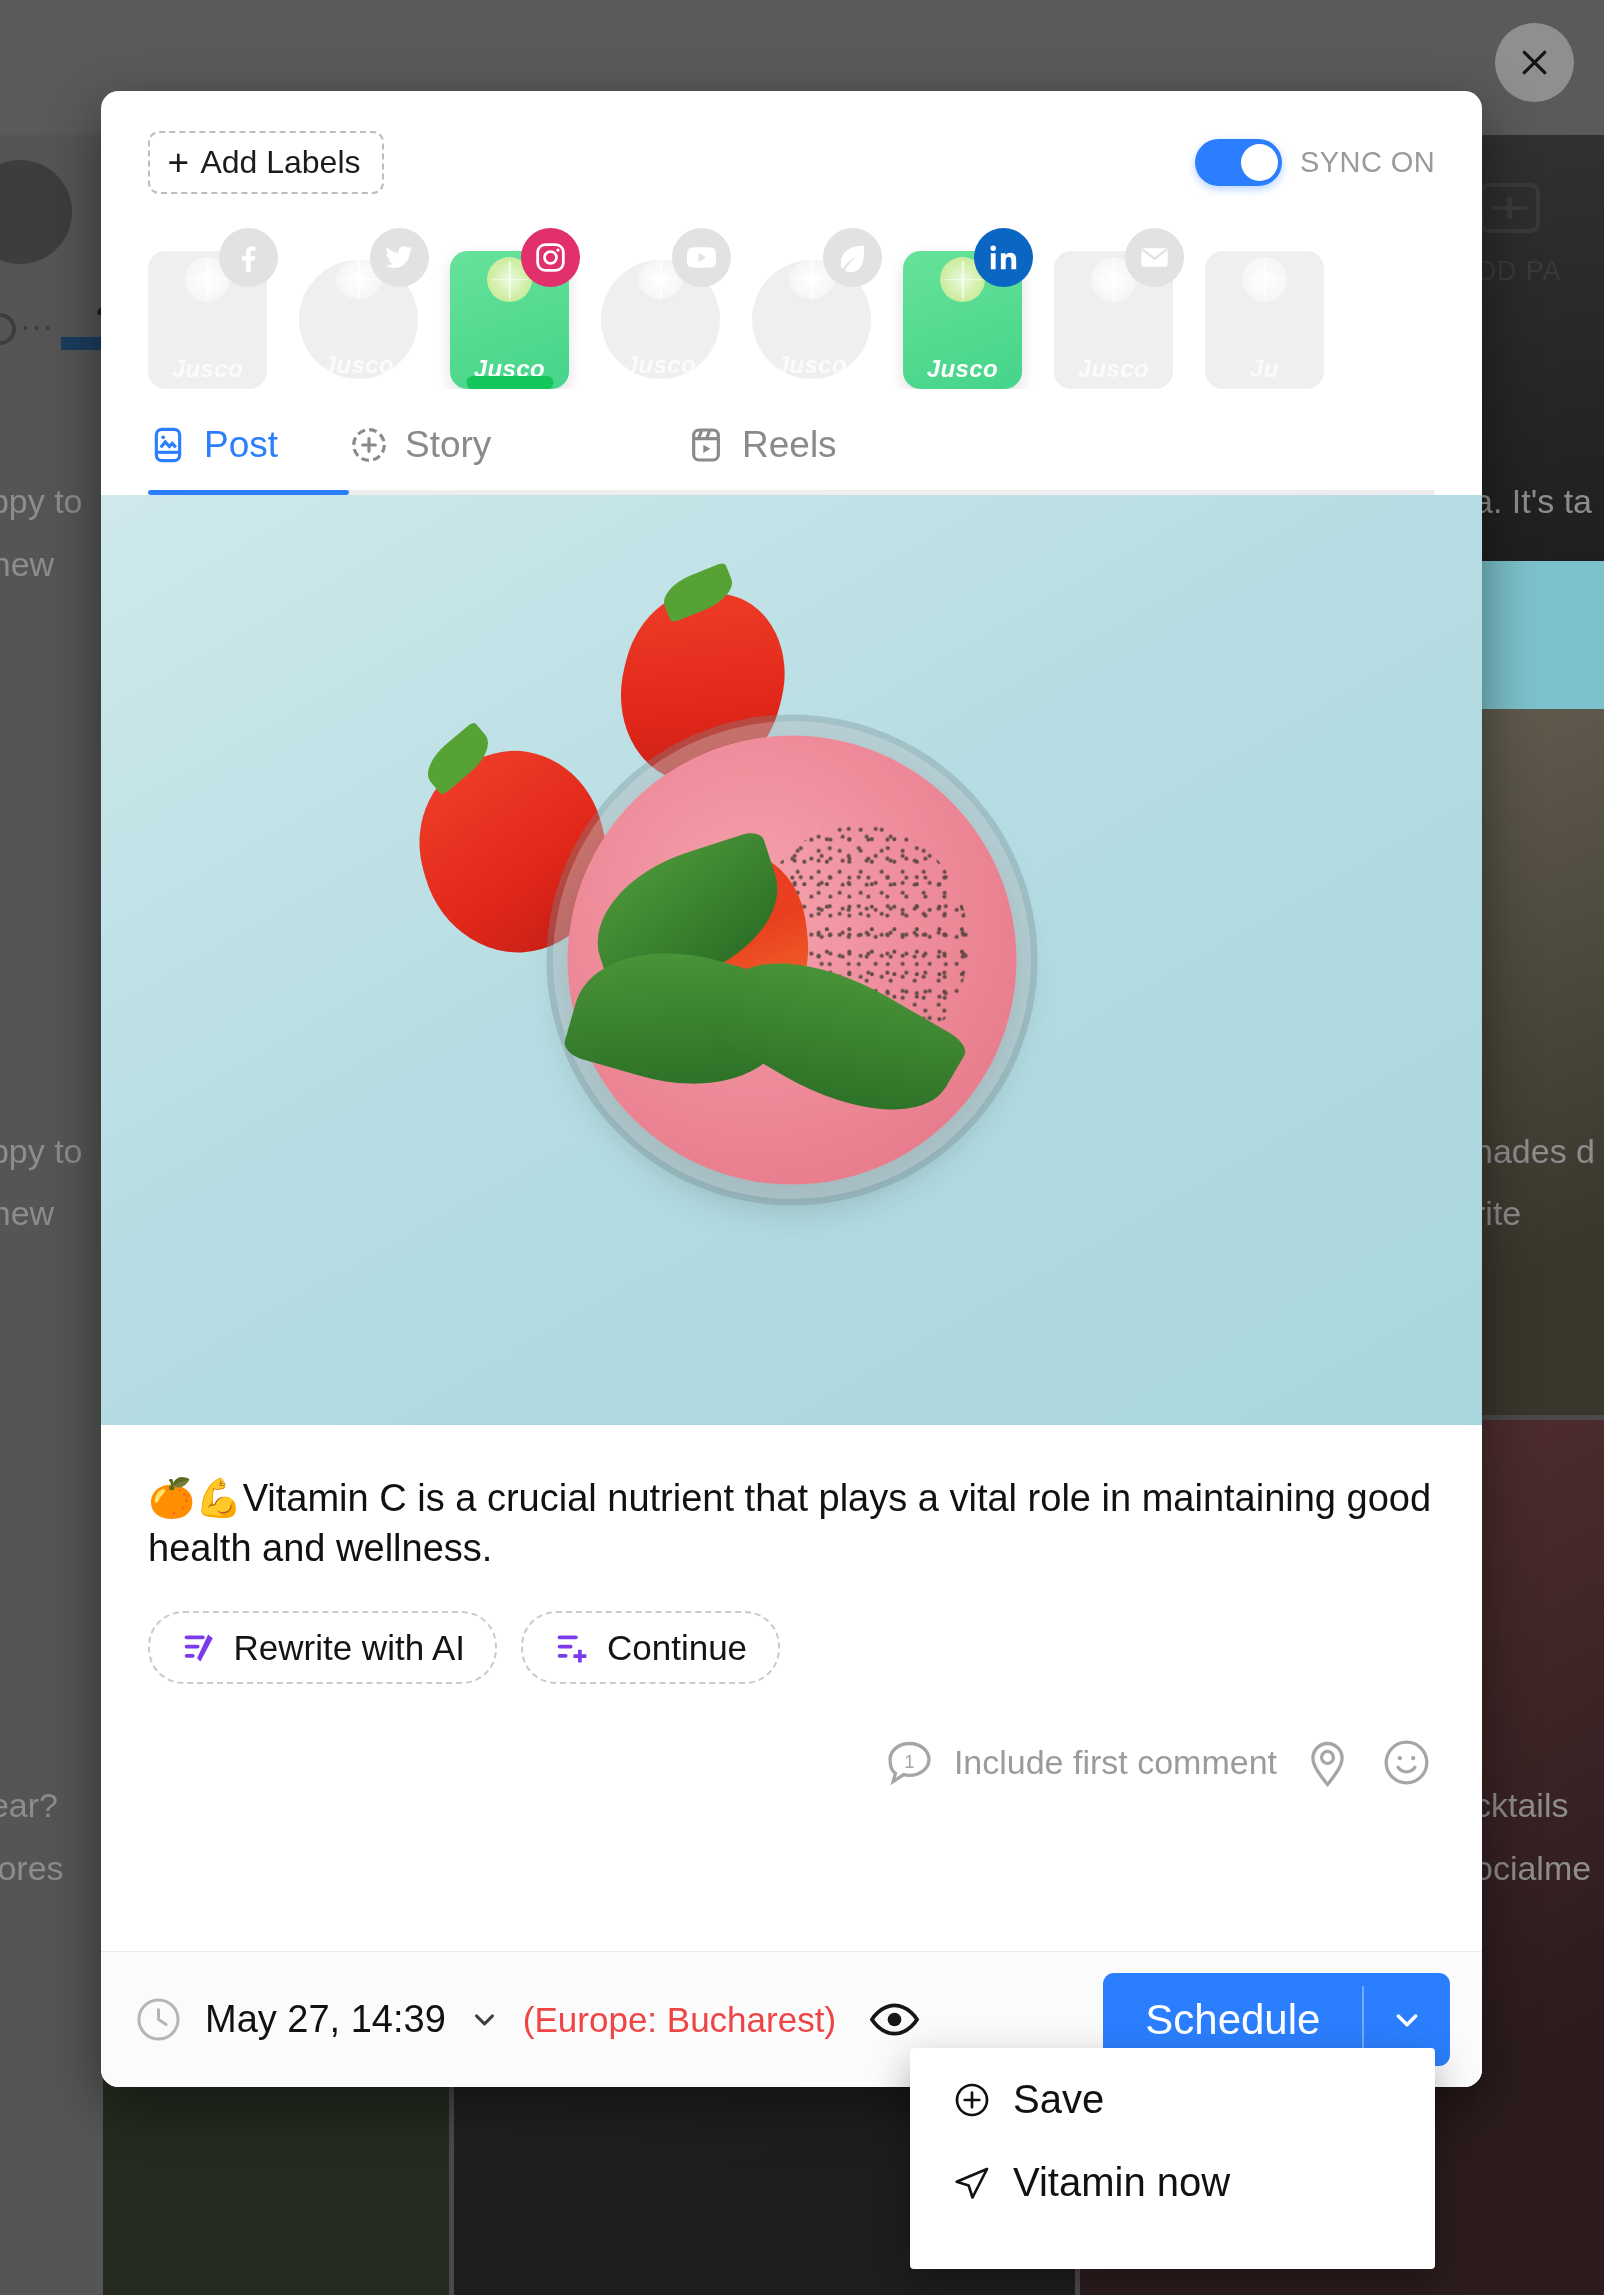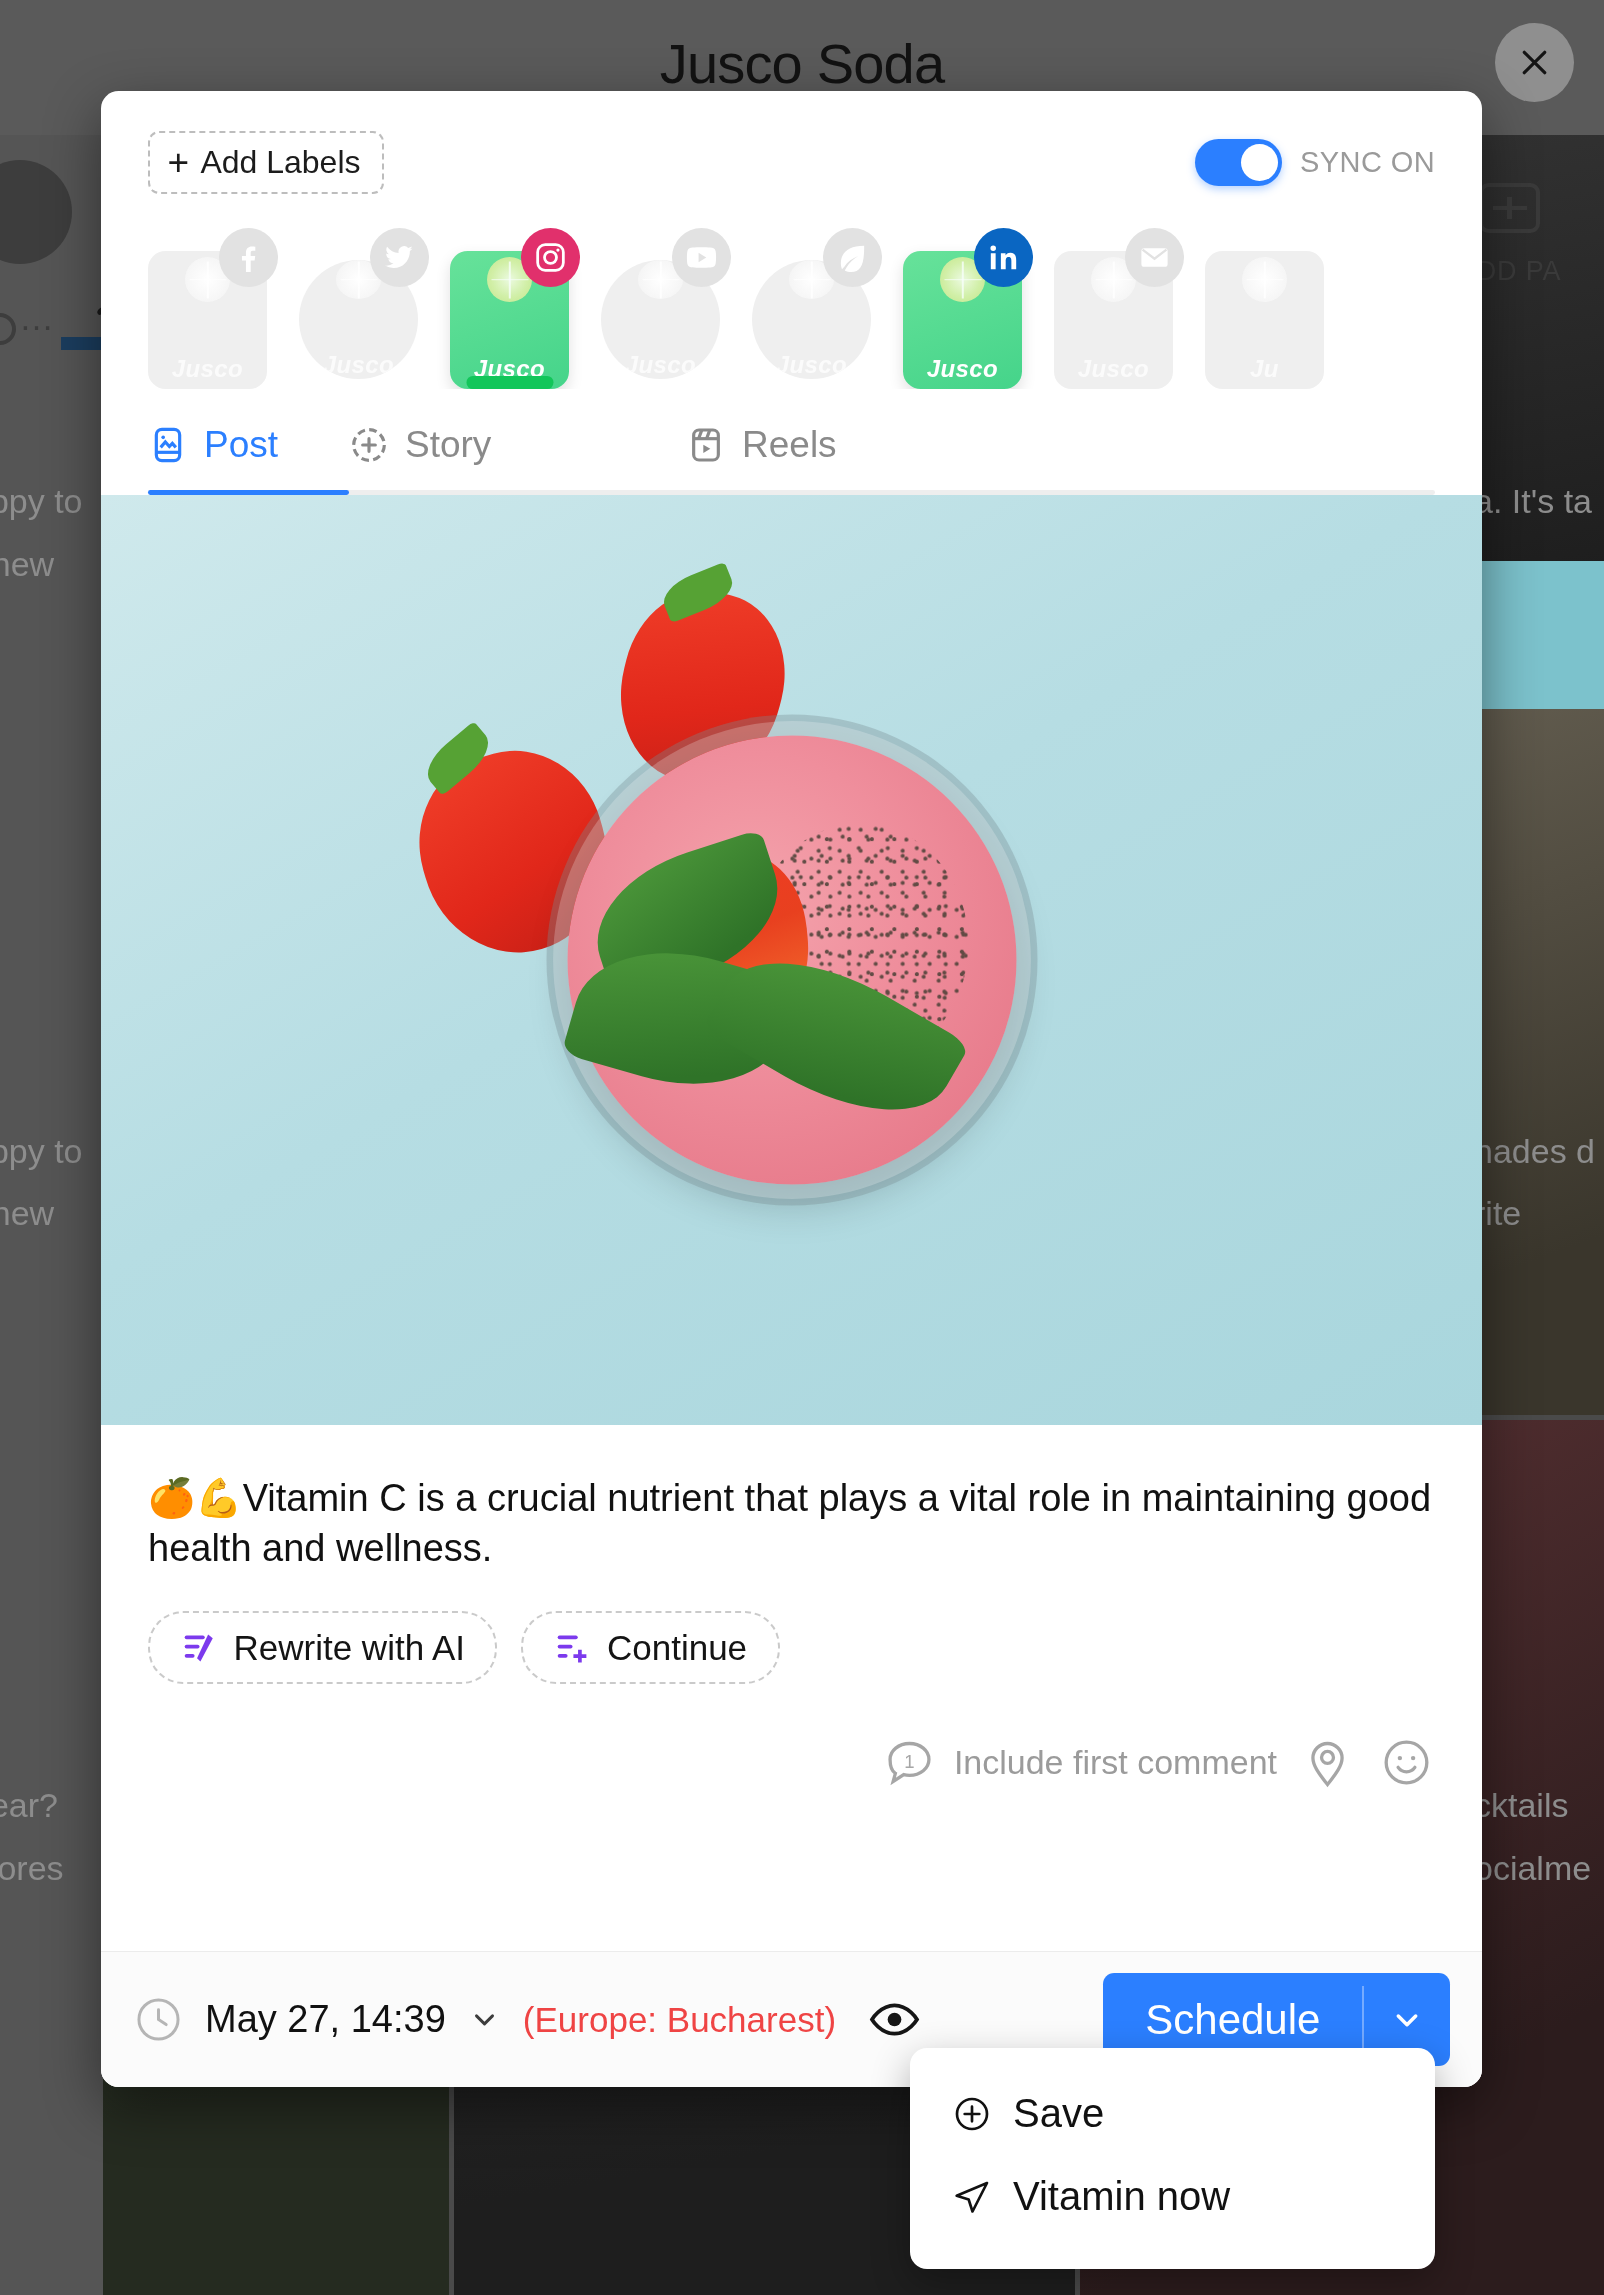--- a/index.html
+++ b/index.html
@@ -324,23 +324,23 @@
   }
   .schedule-caret {
     padding: 22.5px 24px; display: flex; align-items: center; color: #fff;
   }
   .schedule-caret svg { width: 38px; height: 38px; }
 
   
   #dropdown {
     position: absolute; left: 910px; top: 2048px;
     width: 525px; height: 221px;
-    background: #fff; border-radius: 17px;
+    background: #fff; border-radius: 4px;
     box-shadow: 0 13px 38px rgba(0,0,0,.3);
-    padding: 24px 0;
+    padding: 10px 0;
     z-index: 40;
   }
   .dd-item {
     display: flex; align-items: center; gap: 21px;
     padding: 19px 42px; font-size: 40px; color: #111;
   }
   .dd-item svg { width: 40px; height: 40px; }
 </style>
 </head>
 <body>
@@ -359,21 +359,20 @@
   <div class="bg-card bg-photo-red" style="left:1080px;top:1420px;width:525px;height:876px;"></div>
 
   <div class="bg-topbar"></div>
   <div class="bg-leftnav"></div>
   <div class="bg-leftblob"></div>
   <div class="bg-leftcircle"></div>
   <div class="bg-tabline"></div>
   <div class="bg-ellipsis">…</div>
   <div class="bg-phone">☎</div>
 
-  <div class="bg-title">Jusco Soda</div>
 
   <div class="bg-close">
     <svg viewBox="0 0 24 24">
       <path d="M5 5 L19 19 M19 5 L5 19" stroke="#141414" stroke-width="2.2" fill="none" stroke-linecap="round"></path>
     </svg>
   </div>
 
   <div class="bg-addpage">
     <div class="plusbox"></div>
     <div class="addlabel">ADD PA</div>

